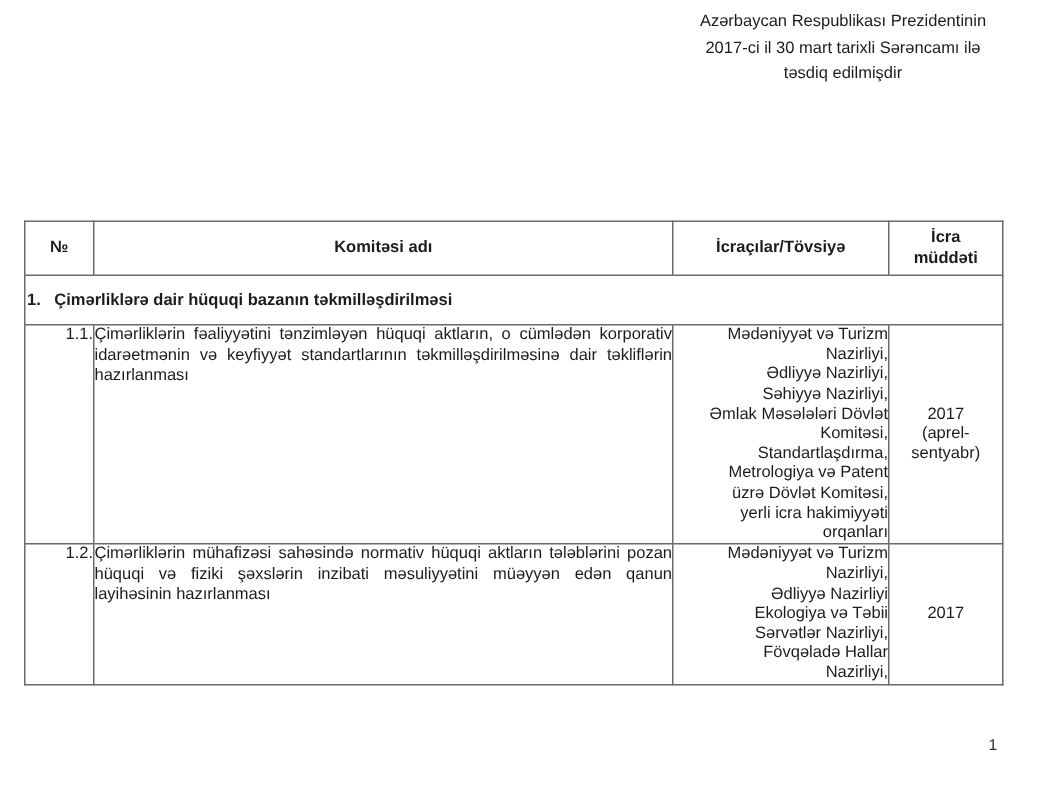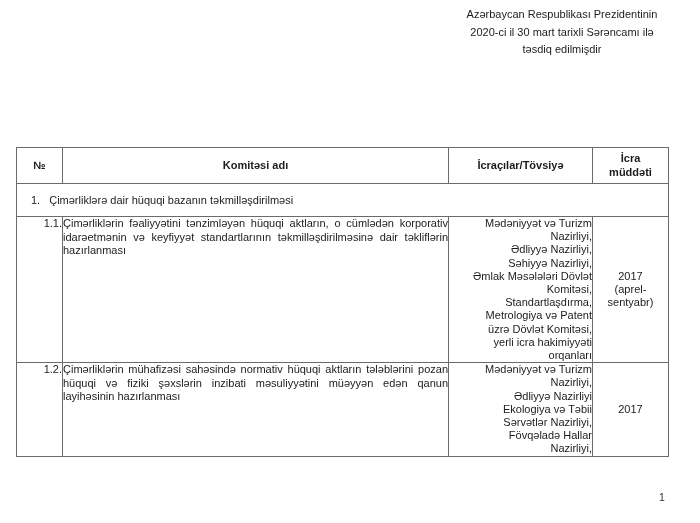--- a/index.html
+++ b/index.html
@@ -30,21 +30,21 @@
   }
   table.plan td, table.plan th { border: 1px solid #6b6b6b; padding: 0; overflow: hidden; }
 
   tr.hdr { height: 36px; }
   tr.hdr th {
     font-weight: bold; text-align: center; vertical-align: middle;
     line-height: 13.5px; white-space: pre-line;
   }
 
   tr.section { height: 33px; }
-  tr.section td { font-weight: normal; vertical-align: middle; padding-left: 14px; }
+  tr.section td { font-weight: bold; vertical-align: middle; padding-left: 1px; }
   tr.section .sec-num { display: inline-block; margin-right: 9px; }
 
   tr.item1 { height: 146px; }
   tr.item2 { height: 93px; }
 
   .cell-num  { text-align: right; vertical-align: top; padding-top: 3px; }
   .cell-action {
     text-align: justify; vertical-align: top;
     padding: 2px 6px 0 7px; line-height: 13.5px;
   }
@@ -59,21 +59,21 @@
 
   .page-num { position: absolute; top: 491px; left: 659px; font-size: 10.5px; color: #333; }
 </style>
 </head>
 <body>
 
 <div class="page">
 
   <div class="approval">
     <div>Azərbaycan Respublikası Prezidentinin</div>
-    <div>2020-ci il 30 mart tarixli Sərəncamı ilə</div>
+    <div>2017-ci il 30 mart tarixli Sərəncamı ilə</div>
     <div>təsdiq edilmişdir</div>
   </div>
 
 
   <table class="plan">
     <colgroup>
       <col style="width:46px">
       <col style="width:386px">
       <col style="width:144px">
       <col style="width:76px">

